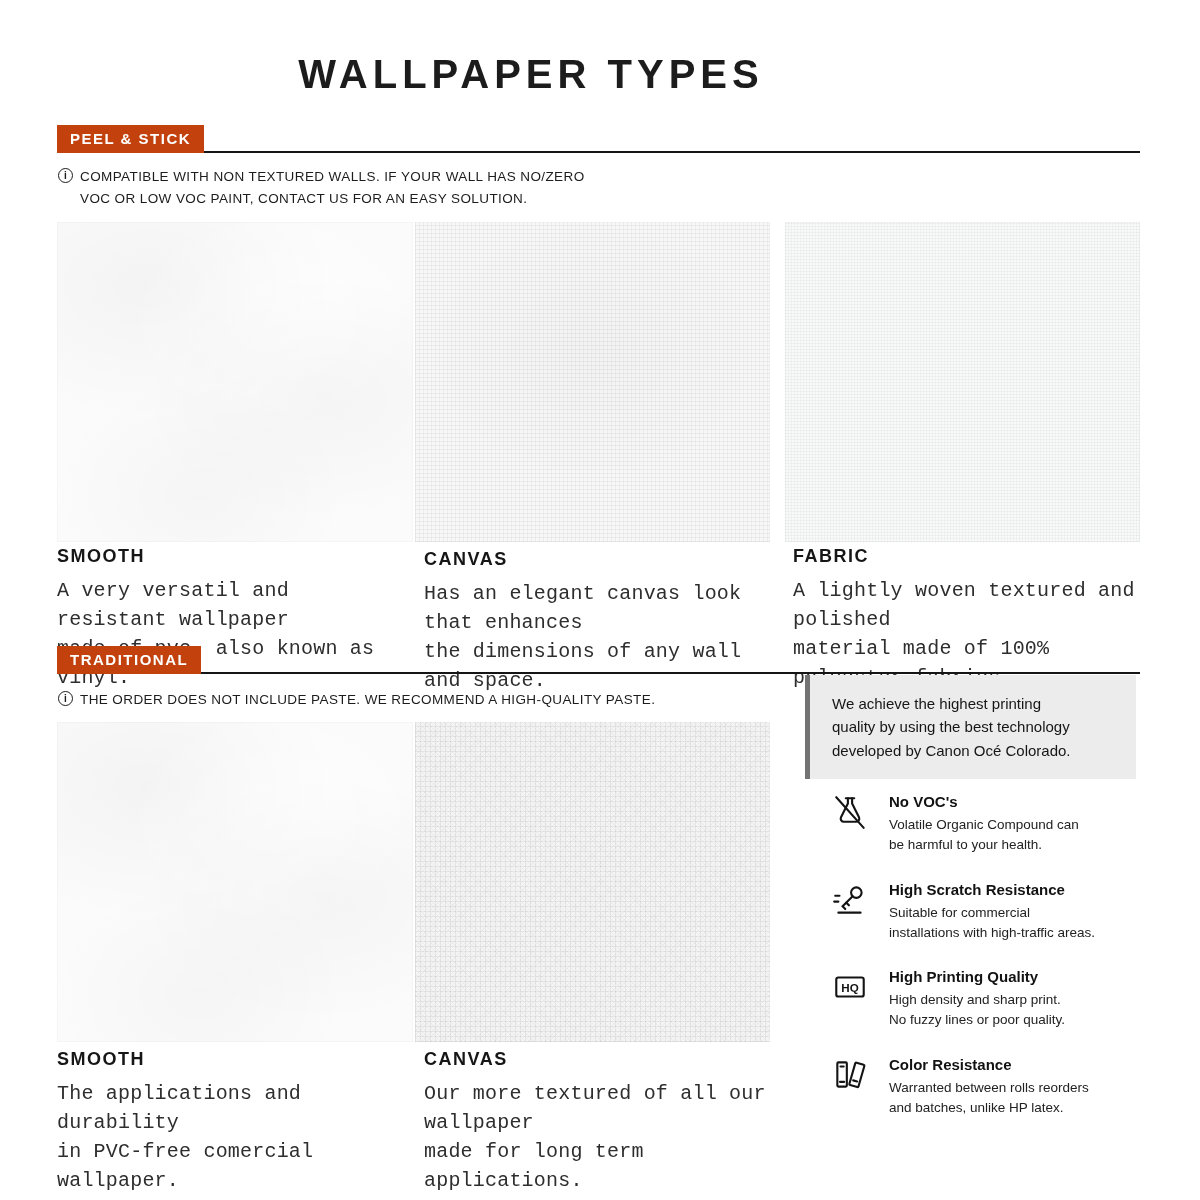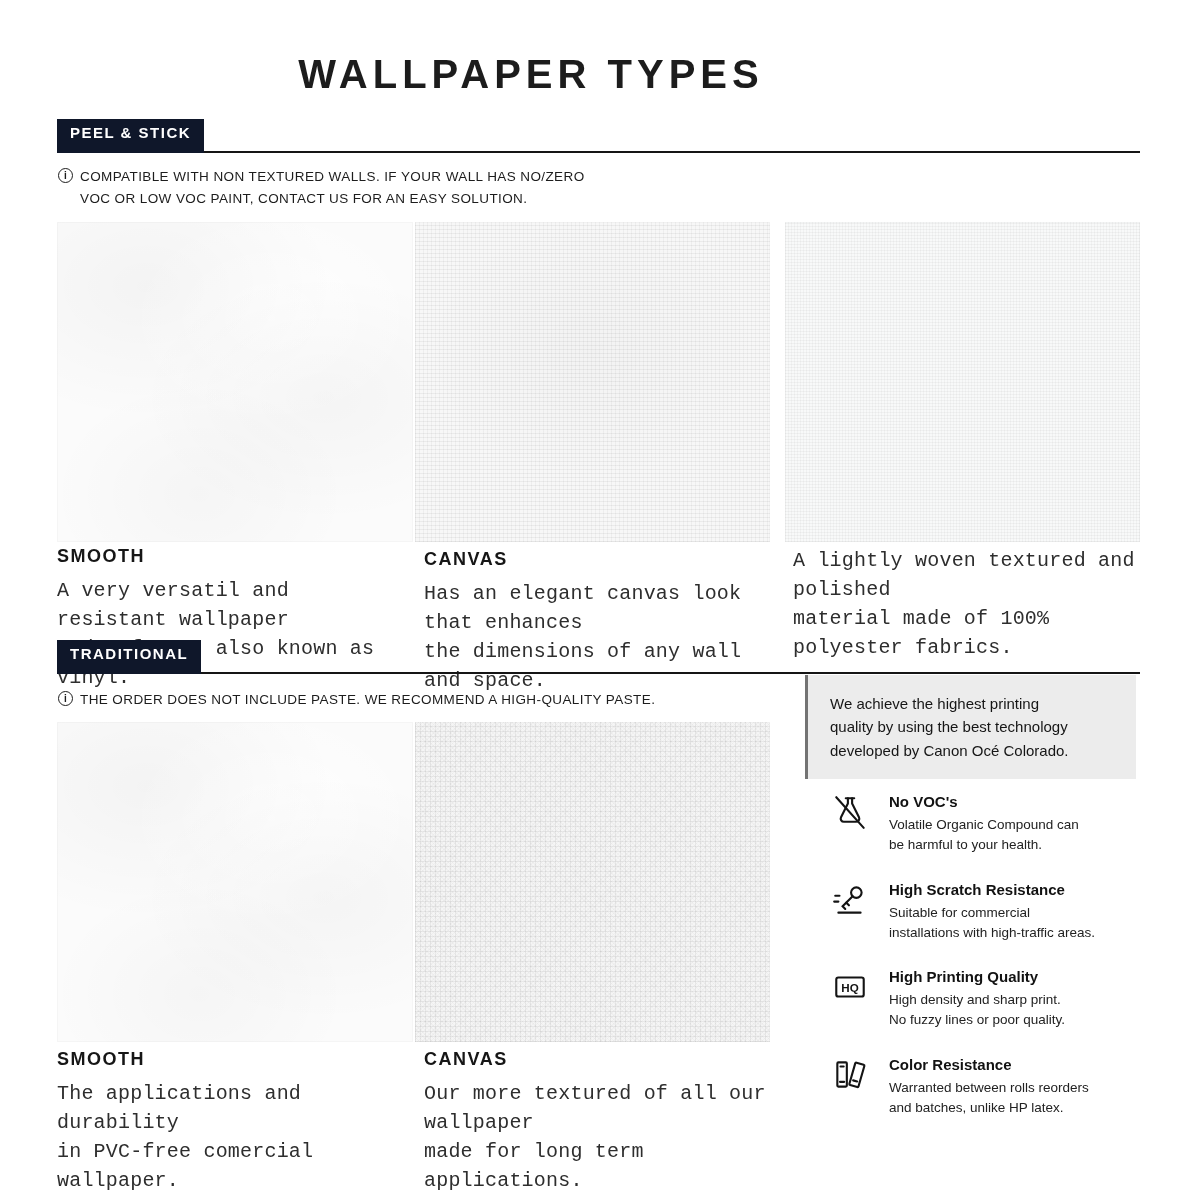--- a/index.html
+++ b/index.html
@@ -36,26 +36,26 @@
     width: 1083px;
     height: 26px;
     border-bottom: 2px solid #151515;
   }
   .rule-ps   { top: 127px; }
   .rule-trad { top: 648px; }
   .badge {
     position: absolute;
     left: 0;
     bottom: -2px;
-    background: #0f172a;
+    background: #c2410c;
     color: #ffffff;
     font-size: 15px;
     font-weight: 700;
     letter-spacing: 1.5px;
-    padding: 6px 13px 13px;
+    padding: 6px 13px 7px;
     line-height: 1;
   }
 
   
   .note {
     position: absolute;
     display: flex;
     gap: 7px;
     align-items: flex-start;
     font-size: 13.5px;
@@ -144,21 +144,21 @@
     font-family: Liberation Mono, monospace;
   }
 
   
   .quote {
     position: absolute;
     left: 805px;
     top: 675px;
     width: 331px;
     background: #ececec;
-    border-left: 3px solid #737373;
+    border-left: 5px solid #737373;
     padding: 17px 18px 17px 22px;
   }
   .quote p {
     font-size: 15px;
     line-height: 1.55;
     color: #161616;
   }
 
   
   .features {
@@ -204,20 +204,21 @@
     <h3>SMOOTH</h3>
     <p class="pre">A very versatil and resistant wallpaper
 made of pvc, also known as vinyl.</p>
   </div>
   <div class="caption c2">
     <h3>CANVAS</h3>
     <p class="pre">Has an elegant canvas look that enhances
 the dimensions of any wall and space.</p>
   </div>
   <div class="caption c3">
+    <h3>FABRIC</h3>
     <p class="pre">A lightly woven textured and polished
 material made of 100% polyester fabrics.</p>
   </div>
 
   <div class="rule rule-trad">
     <span class="badge">TRADITIONAL</span>
   </div>
 
   <div class="note note-trad">
     <span class="info-icon">i</span>

